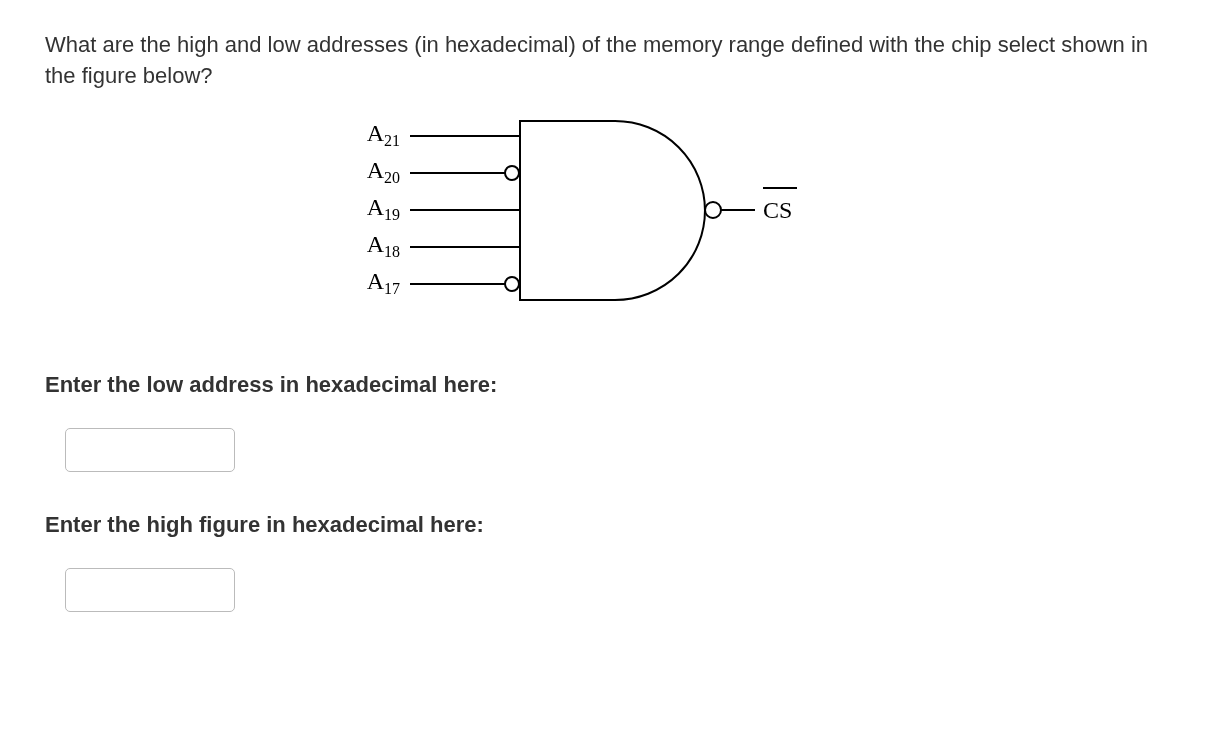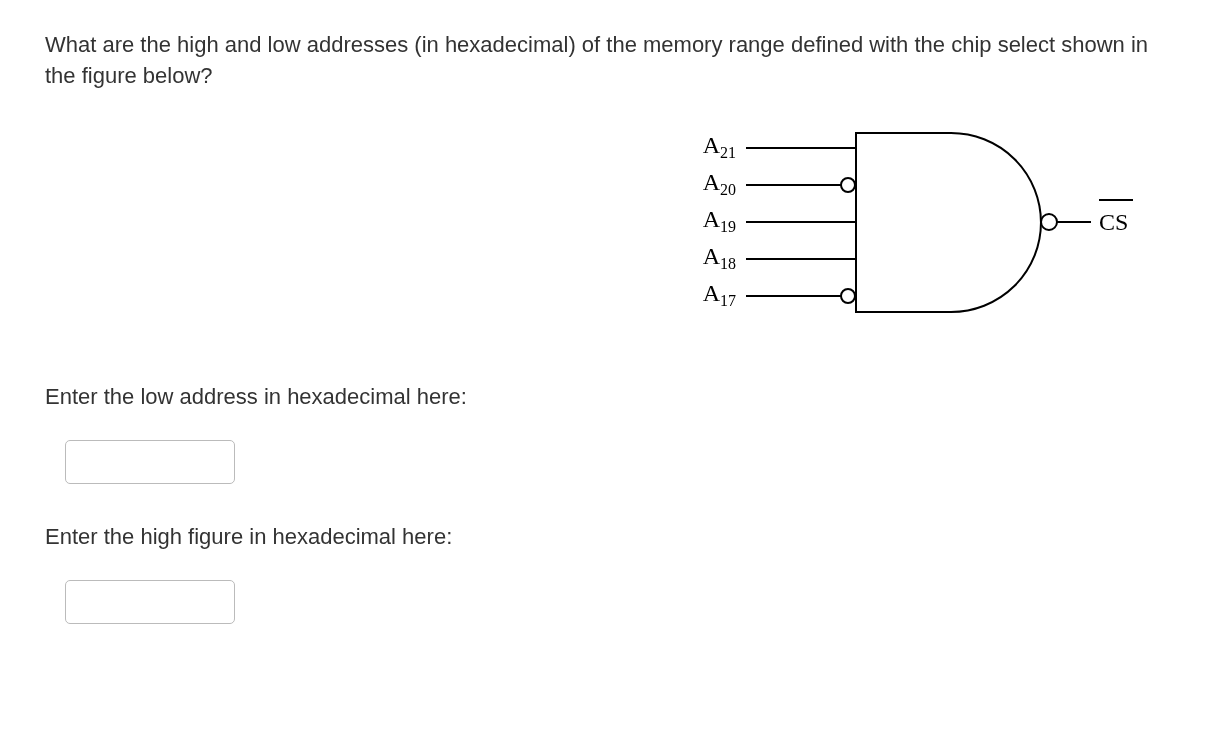--- a/index.html
+++ b/index.html
@@ -10,29 +10,29 @@
     body {
       font-family: -apple-system, BlinkMacSystemFont, "Segoe UI", Arial, sans-serif;
       font-size: 22px;
       color: #333;
       padding: 30px 45px;
       width: 1206px;
       background: #fff;
     }
     .question-text {
       line-height: 1.4;
-      margin-bottom: 36px;
+      margin-bottom: 24px;
     }
     .diagram-container {
       margin-left: 310px;
       margin-bottom: 60px;
-      text-align: right;
     }
     .prompt-text {
       margin-bottom: 30px;
+      font-weight: bold;
     }
     .input-field {
       display: block;
       width: 170px;
       height: 44px;
       border: 1px solid #bbb;
       border-radius: 5px;
       margin-left: 20px;
       margin-bottom: 40px;
       font-size: 18px;

